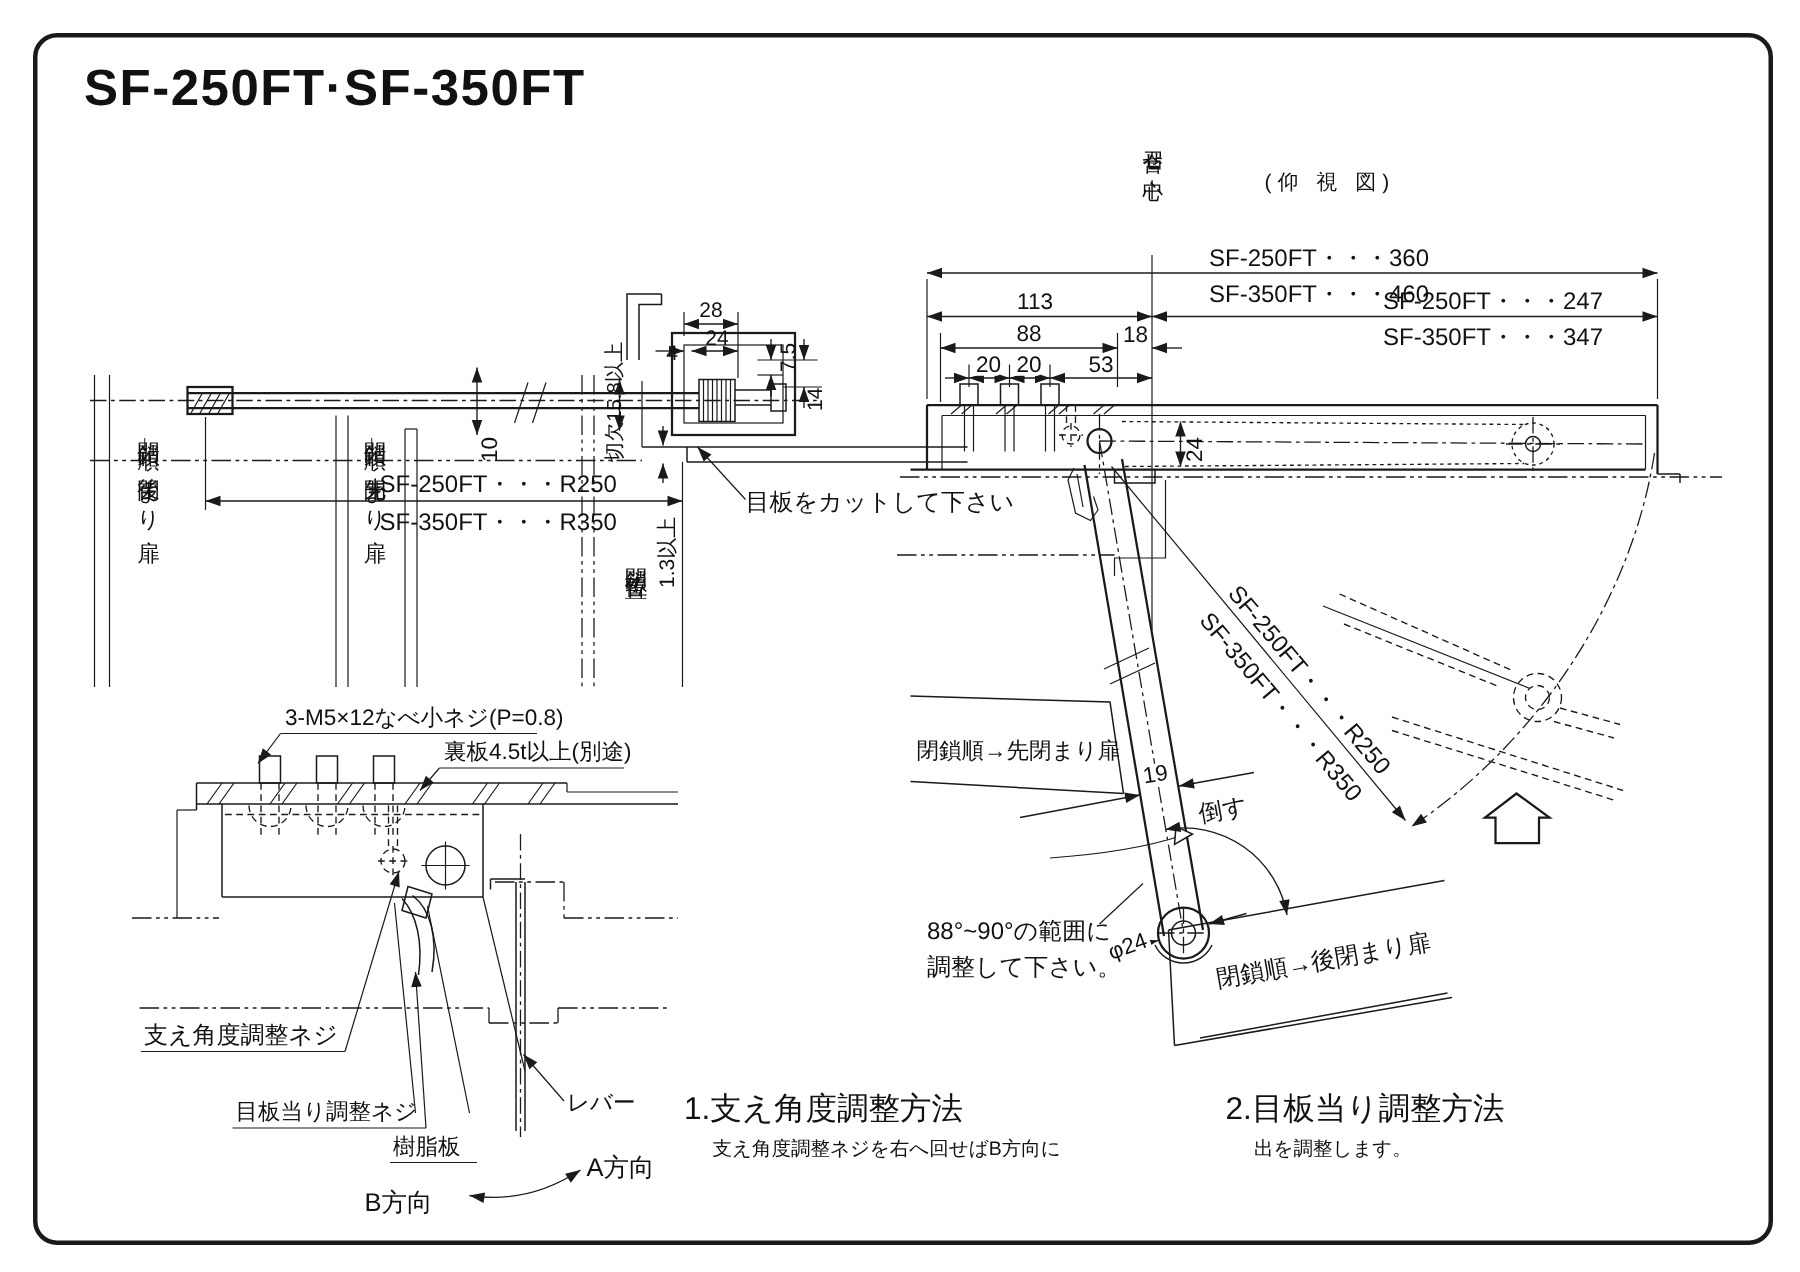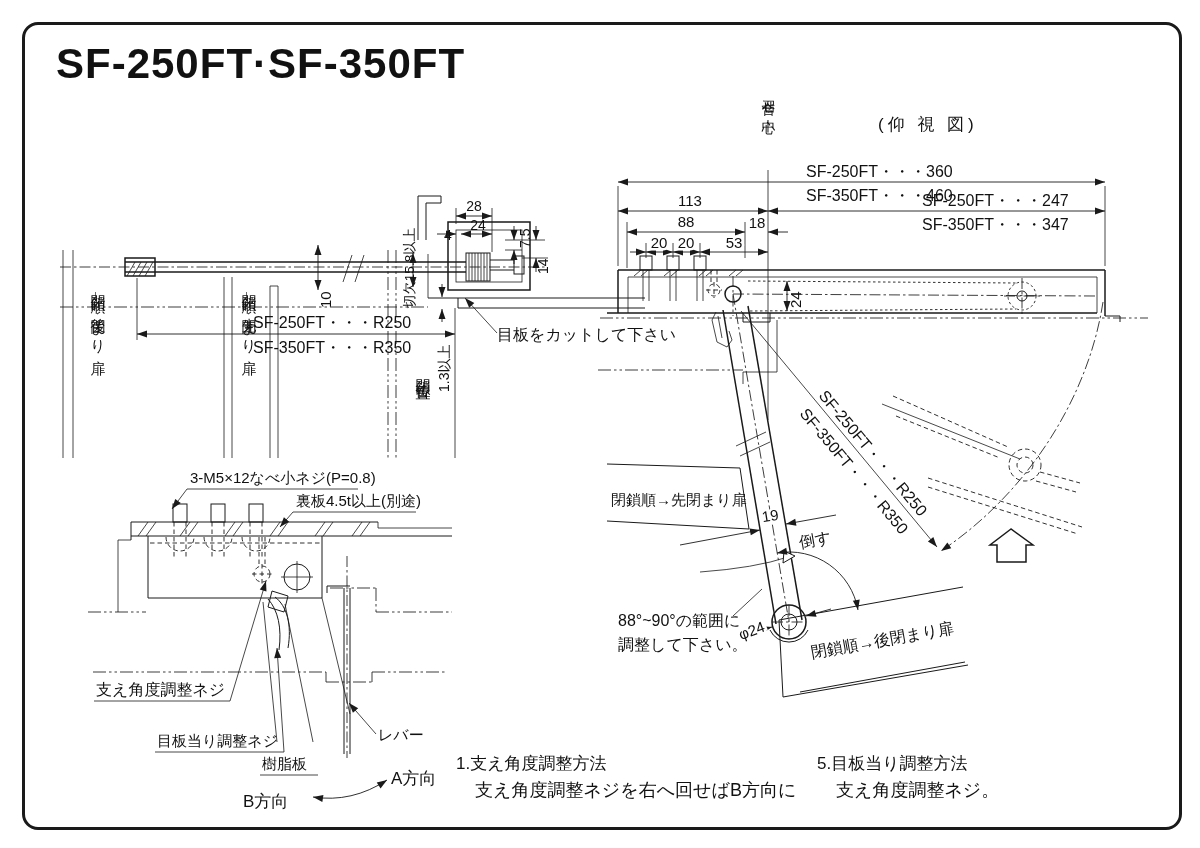--- a/index.html
+++ b/index.html
@@ -1,28 +1,28 @@
 <!DOCTYPE html>
 <html><head>
 <meta charset="utf-8">
 <style>
   html,body{margin:0;padding:0;background:#e8e8e8;}
   .page{position:relative;width:1200px;height:848px;background:#ffffff;overflow:hidden;
         font-family:"Liberation Sans","DejaVu Sans",sans-serif;color:#111;}
   .frame{position:absolute;left:22px;top:22px;width:1154px;height:802px;
          border:3px solid #1a1a1a;border-radius:16px;}
-  .title{position:absolute;left:56px;top:40px;font-size:42px;font-weight:bold;
+  .title{position:absolute;left:56px;top:40px;font-size:34px;font-weight:bold;
          letter-spacing:1px;color:#111;margin:0;}
   .vtext{position:absolute;writing-mode:vertical-rl;text-orientation:mixed;
          font-size:15px;letter-spacing:2px;color:#111;white-space:nowrap;}
   #meeting-center-label{font-size:13.5px;letter-spacing:1px;}
-  .view-label{position:absolute;left:843px;top:113px;font-size:17px;letter-spacing:4px;margin-left:35px;}
+  .view-label{position:absolute;left:843px;top:113px;font-size:14px;letter-spacing:4px;}
   .note{position:absolute;width:360px;}
-  .note .nt{font-size:17px;line-height:26px;margin-top:24px;}
-  .note .nl{font-size:18px;line-height:26px;padding-left:19px;}
+  .note .nt{font-size:21px;line-height:26px;}
+  .note .nl{font-size:13px;line-height:26px;padding-left:19px;}
   svg{position:absolute;left:0;top:0;}
   .st{stroke:#1a1a1a;fill:none;stroke-width:1;}
   .thick{stroke-width:1.5;}
   .thin{stroke-width:0.8;}
   .dim{stroke-width:0.9;}
   .chain{stroke-dasharray:13 3 2.5 3 2.5 3;stroke-width:0.85;}
   .chain2{stroke-dasharray:11 3 2.5 3;stroke-width:0.85;}
   .dash{stroke-dasharray:4.5 3;stroke-width:0.9;}
   .dot{stroke-dasharray:2.5 2.5;stroke-width:0.9;}
   text{fill:#111;stroke:none;font-family:"Liberation Sans","DejaVu Sans",sans-serif;}
@@ -330,16 +330,16 @@
         <path class="st dim" d="M313,797 Q352,803 387,780" marker-start="url(#arw)" marker-end="url(#arw)"></path>
       </g>
     </g>
   </svg>
 
   <div class="note" id="note1" style="left:456px;top:727px;">
     <div class="nt">1.支え角度調整方法</div>
     <div class="nl">支え角度調整ネジを右へ回せばB方向に</div>
   </div>
   <div class="note" id="note2" style="left:817px;top:727px;">
-    <div class="nt">5.目板当り調整方法</div>
-    <div class="nl">支え角度調整ネジ。</div>
+    <div class="nt">2.目板当り調整方法</div>
+    <div class="nl">出を調整します。</div>
   </div>
 </div>
 
 </body></html>

